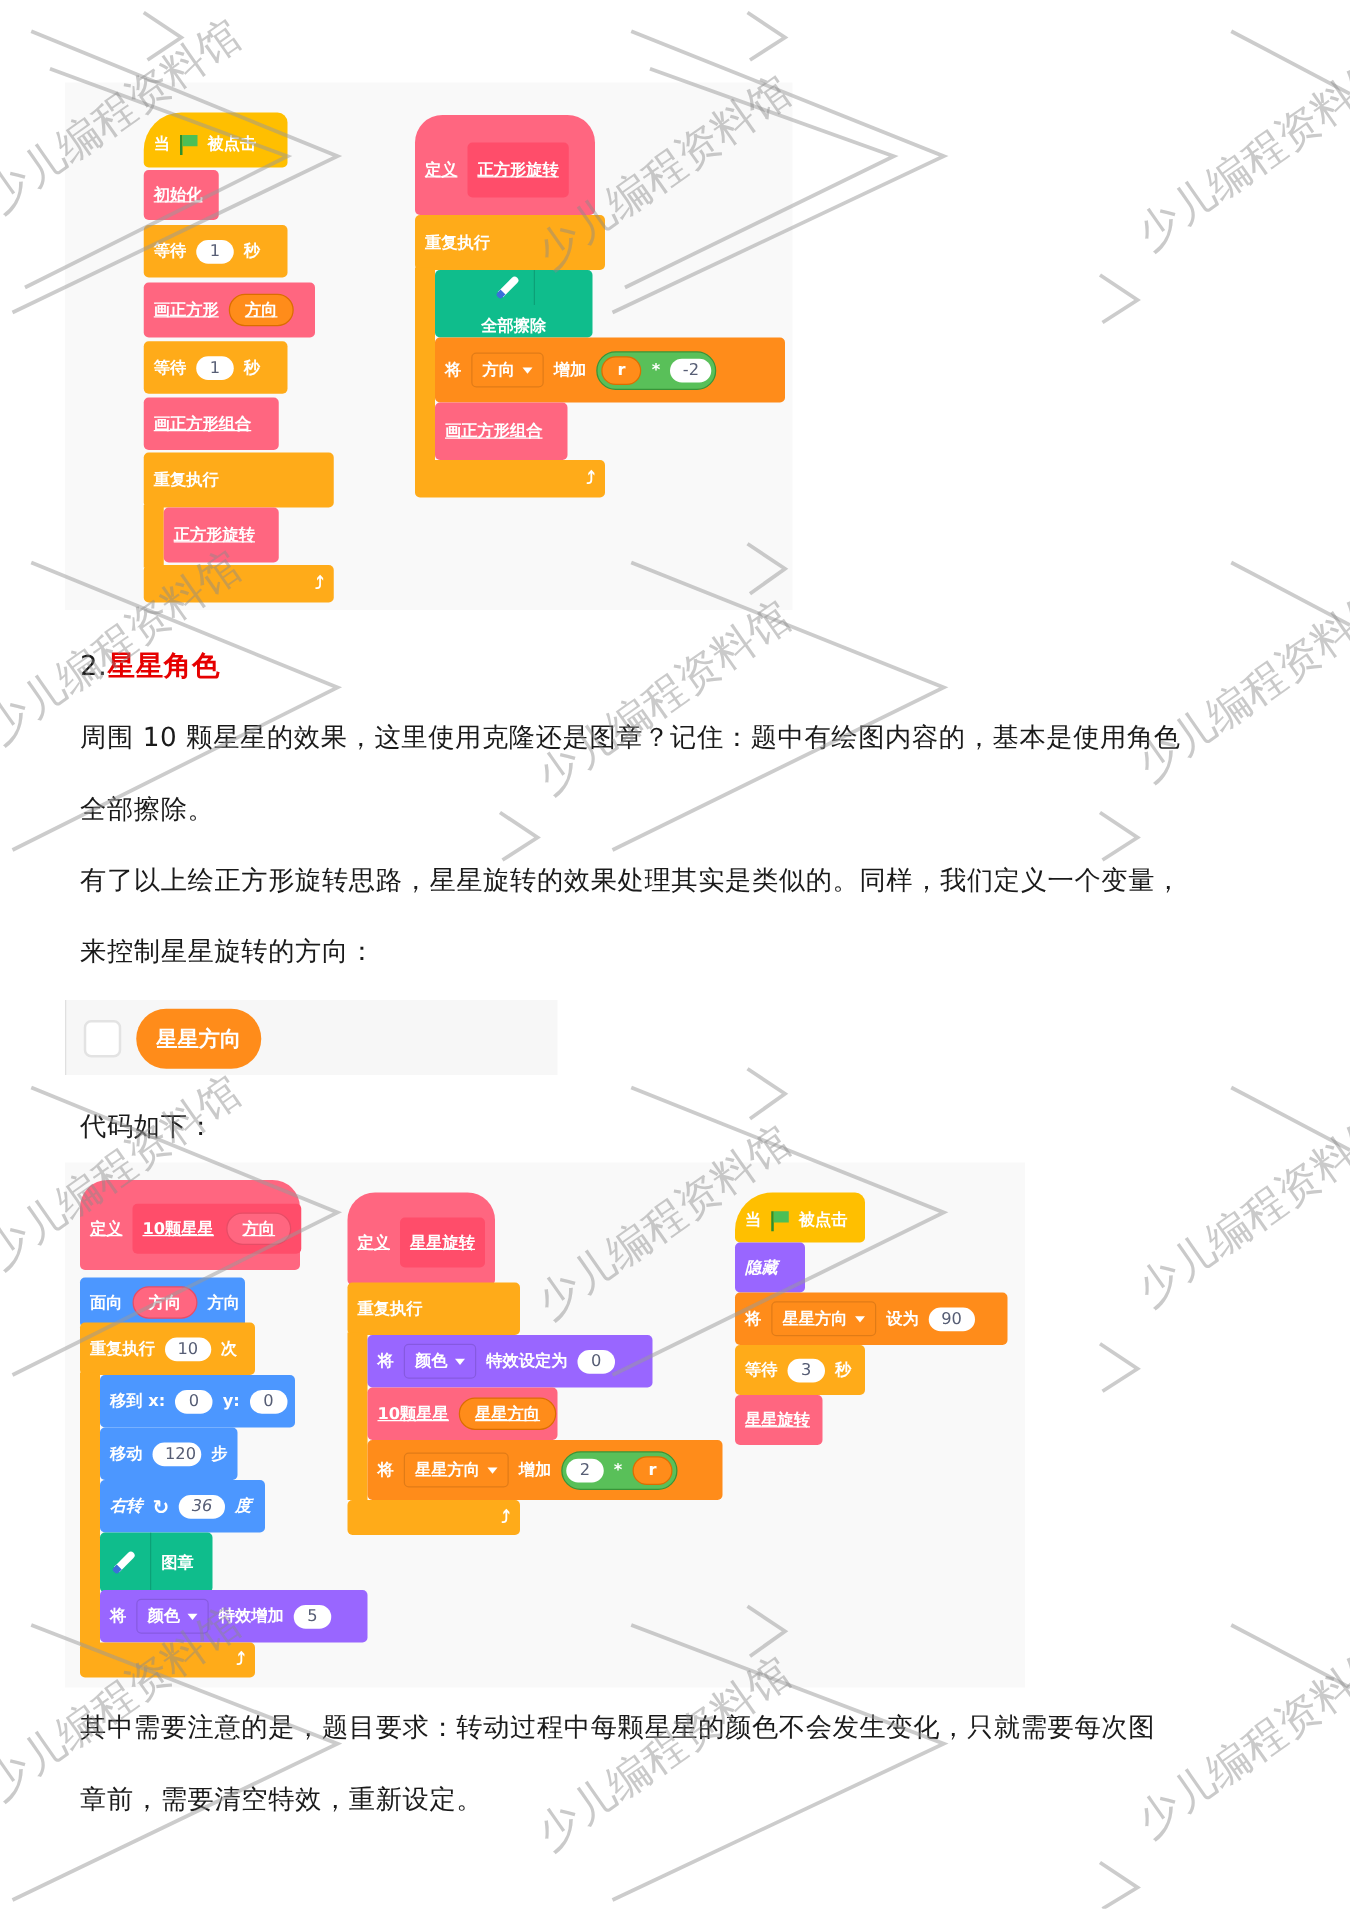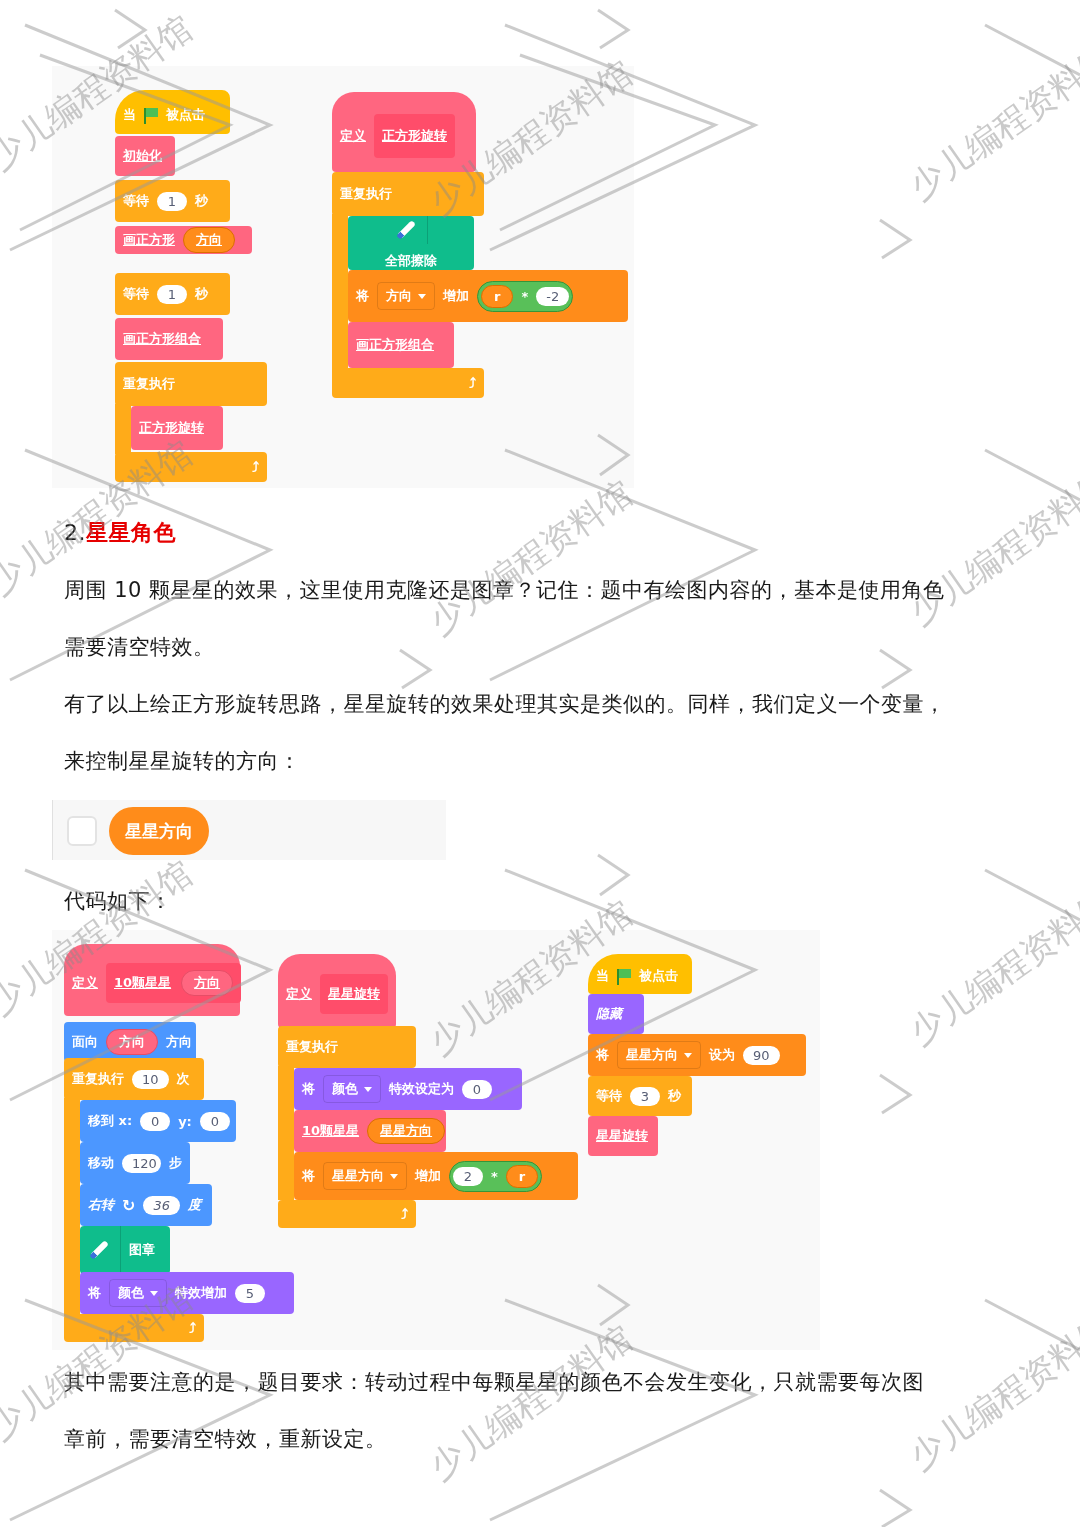--- a/index.html
+++ b/index.html
@@ -65,21 +65,21 @@
     <span>被点击</span>
   </div>
   <div class="blk c-my" style="left:63px; top:70px; width:60px; height:40px;">
     <span>初始化</span>
   </div>
   <div class="blk c-ctl" style="left:63px; top:114px; width:115px; height:42px;">
     <span>等待</span>
     <span class="pill">1</span>
     <span>秒</span>
   </div>
-  <div class="blk c-my" style="left:63px; top:160px; width:137px; height:28px;">
+  <div class="blk c-my" style="left:63px; top:160px; width:137px; height:44px;">
     <span>画正方形</span>
     <span class="rpill">方向</span>
   </div>
   <div class="blk c-ctl" style="left:63px; top:207px; width:115px; height:42px;">
     <span>等待</span>
     <span class="pill">1</span>
     <span>秒</span>
   </div>
   <div class="blk c-my" style="left:63px; top:252px; width:108px; height:42px;">
     <span>画正方形组合</span>
@@ -127,21 +127,21 @@
   </div>
   <div class="blk c-ctl" style="left:280px; top:302px; width:152px; height:30px;">
     <span class="arrow-ic">⤴</span>
   </div>
 </div>
 
 <div class="txt" style="top:518px; font-size:22px;">
   <span>2.</span><span class="red">星星角色</span>
 </div>
 <div class="txt" style="top:576px;">周围 10  颗星星的效果，这里使用克隆还是图章？记住：题中有绘图内容的，基本是使用角色</div>
-<div class="txt" style="top:633px;">需要清空特效。</div>
+<div class="txt" style="top:633px;">全部擦除。</div>
 <div class="txt" style="top:690px;">有了以上绘正方形旋转思路，星星旋转的效果处理其实是类似的。同样，我们定义一个变量，</div>
 <div class="txt" style="top:747px;">来控制星星旋转的方向：</div>
 
 <div class="varpanel">
   <div class="checkbox"></div>
   <div class="varpill">星星方向</div>
 </div>
 
 <div class="txt" style="top:887px;">代码如下：</div>
 

